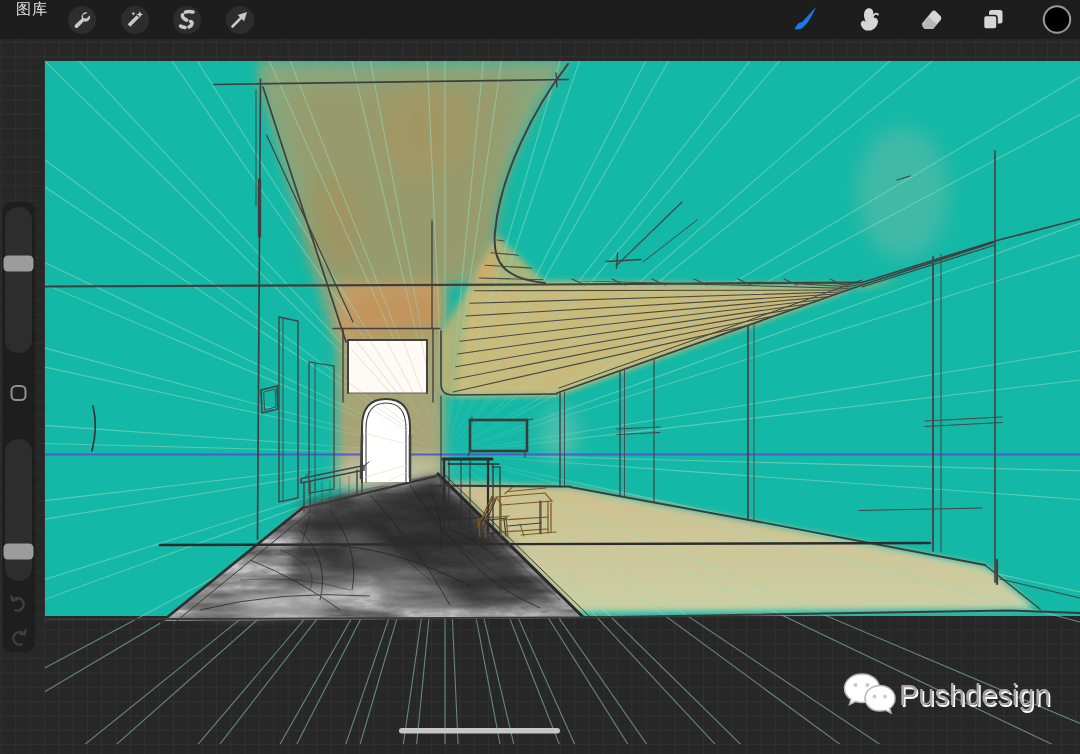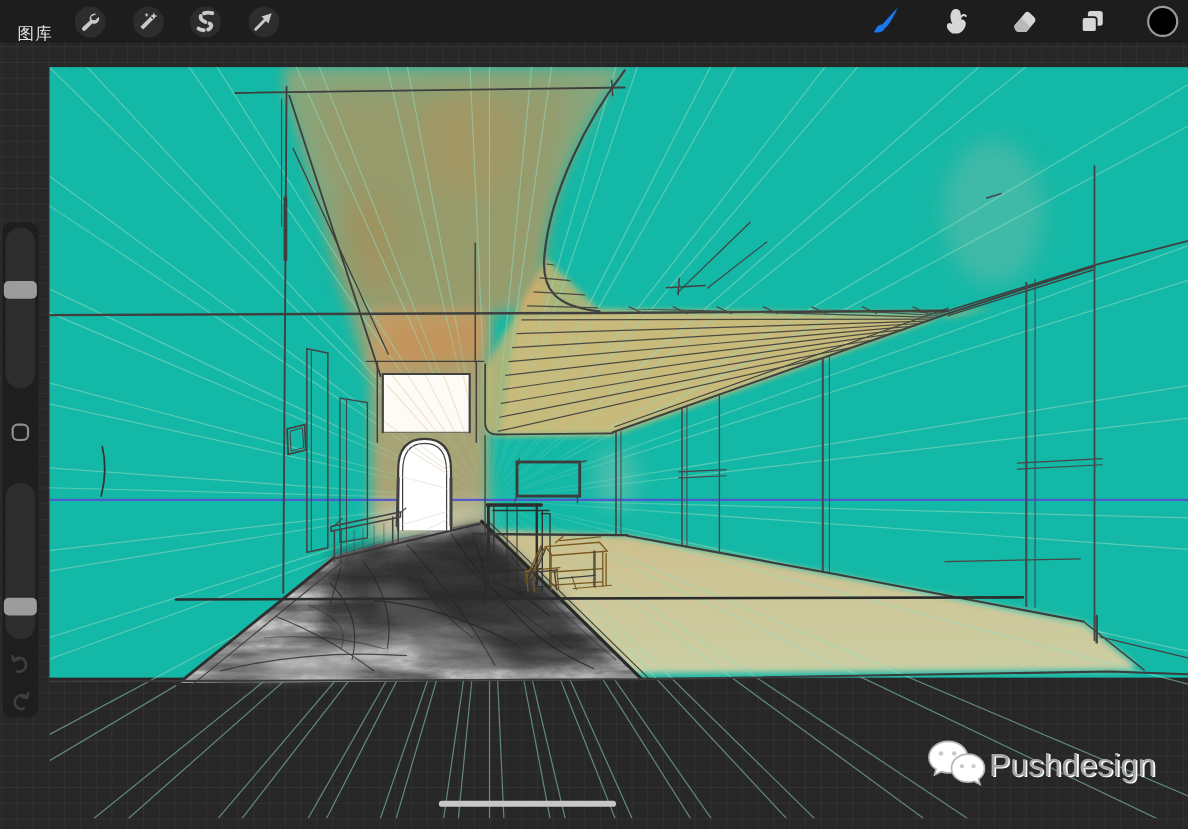--- a/index.html
+++ b/index.html
@@ -2,21 +2,21 @@
 <html><head><meta charset="utf-8">
 <style>
   html,body{margin:0;padding:0;background:#262626;}
   #stage{position:relative;width:1080px;height:754px;overflow:hidden;
     background:#272727;font-family:"Liberation Sans",sans-serif;}
   #grid{position:absolute;left:0;top:39px;width:1080px;height:715px;
     background-image:linear-gradient(to right,#313132 1px,transparent 1px),
                      linear-gradient(to bottom,#313132 1px,transparent 1px);
     background-size:14.33px 14.33px;background-position:1px 3px;}
   #topbar{position:absolute;left:0;top:0;width:1080px;height:39px;background:#1d1d1d;}
-  .tbtxt{position:absolute;left:16px;top:21px;color:#e3e3e3;font-size:15px;letter-spacing:1px;}
+  .tbtxt{position:absolute;left:16px;top:0;color:#e3e3e3;font-size:15px;letter-spacing:1px;}
   .cbtn{position:absolute;top:5.5px;width:28px;height:28px;border-radius:50%;background:#2d2d2d;}
   #canvas{position:absolute;left:45px;top:61px;width:1035px;height:555px;background:#14b8a6;}
 </style></head>
 <body>
 <div id="stage">
   <div id="grid"></div>
   <div id="canvas">
   <svg width="1035" height="683" viewBox="45 71 1035 683" xmlns="http://www.w3.org/2000/svg">
     <defs>
       <filter id="b3" x="-30%" y="-30%" width="160%" height="160%">

